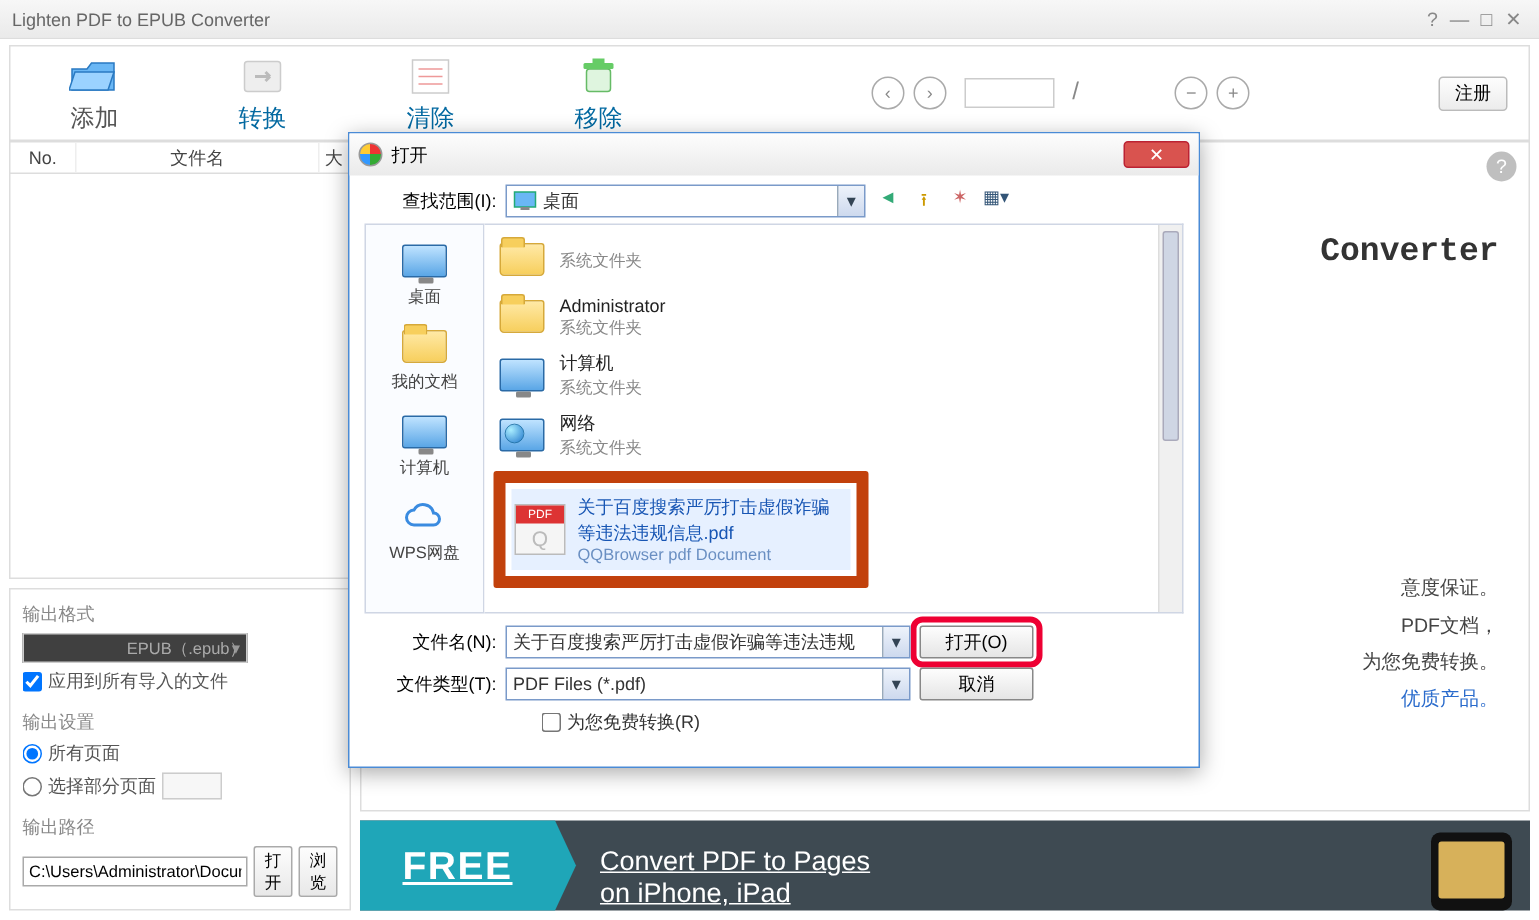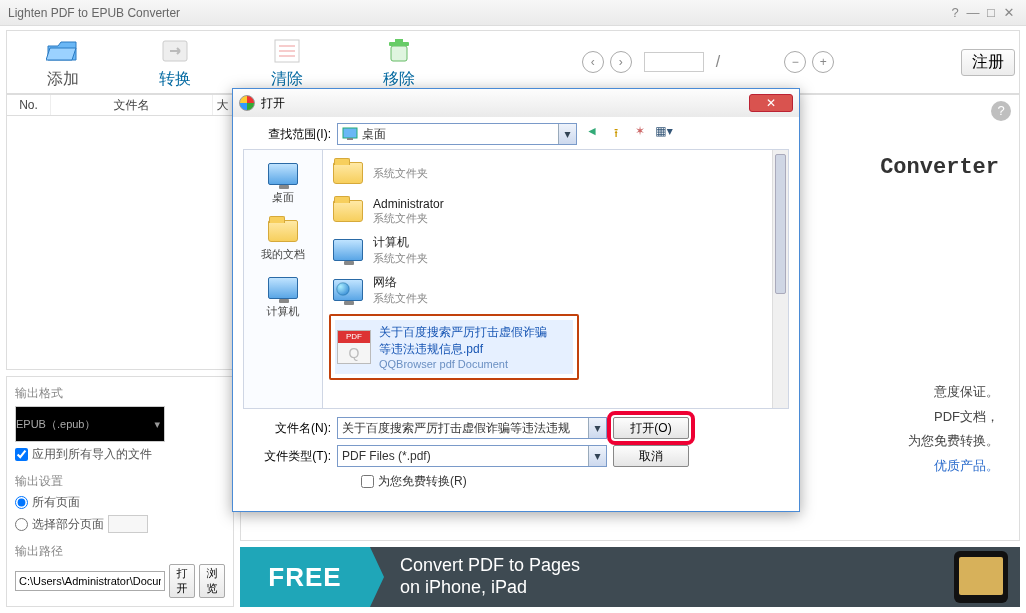--- a/index.html
+++ b/index.html
@@ -11,53 +11,53 @@
 .titlebar .win-btn { width: 18px; text-align: center; color: #888; cursor: pointer; font-size: 13px; }
 
 
 .toolbar { height: 64px; border: 1px solid #ddd; margin: 4px 6px 0 6px; background: #fff; display: flex; align-items: center; }
 .tool-item { width: 112px; text-align: center; font-size: 16px; color: #555; }
 .tool-item.disabled { color: #0369a1; }
 .tool-icon { height: 32px; display: flex; align-items: center; justify-content: center; margin-bottom: 2px; }
 .nav-area { flex: 1; display: flex; align-items: center; justify-content: center; gap: 6px; }
 .circ-btn { width: 22px; height: 22px; border: 1.5px solid #aaa; border-radius: 50%; display: inline-flex; align-items: center; justify-content: center; color: #888; font-size: 12px; cursor: pointer; }
 .page-box { width: 60px; height: 20px; border: 1px solid #ccc; margin: 0 6px; background:#fff; font-size:12px; text-align:center; line-height:18px; }
-.register-btn { border: 1px solid #bbb; background: linear-gradient(#fdfdfd,#ececec); padding: 2px 10px; font-size: 16px; border-radius: 3px; cursor: pointer; margin-right: 4px; }
+.register-btn { border: 1px solid #bbb; background: linear-gradient(#fdfdfd,#ececec); padding: 2px 10px; font-size: 12px; border-radius: 3px; cursor: pointer; margin-right: 14px; }
 
 
 .content { position: absolute; top: 94px; left: 6px; right: 6px; bottom: 6px; display: flex; }
 .left-pane { width: 228px; display: flex; flex-direction: column; }
 .table-head { height: 22px; background: #fff; border: 1px solid #ddd; display: flex; font-size: 12px; color: #444; }
 .th { border-right: 1px solid #eee; display:flex; align-items:center; justify-content:center; }
 .th.no { width: 44px; }
 .th.name { flex: 1; }
 .th.last { width: 20px; }
 .file-list { flex: 1; border: 1px solid #ddd; border-top: none; background: #fff; }
 
 .settings { border: 1px solid #ddd; background: #fff; margin-top: 6px; padding: 8px; font-size: 12px; color: #555; }
 .settings .grp { margin-bottom: 10px; }
 .settings .lbl { color: #888; margin-bottom: 4px; }
-.select-fake { border: 1px solid #ccc; background: #000000; height: 36px; width: 150px; display:flex; align-items:center; justify-content:flex-start; color:#aaa; font-size:11px; position:relative; }
+.select-fake { border: 1px solid #ccc; background: #404040; height: 20px; width: 150px; display:flex; align-items:center; justify-content:flex-end; color:#aaa; font-size:11px; position:relative; }
 .select-fake:after { content:"▾"; position:absolute; right:4px; color:#999; }
 .chk { display: flex; align-items: center; gap: 4px; margin-top: 4px; }
 .radio-row { display: flex; align-items: center; gap: 4px; margin: 4px 0; }
 .small-input { width: 40px; height: 18px; border: 1px solid #ccc; background:#f7f7f7; }
 
 .path-row { display:flex; align-items:center; gap:4px; margin-top: 4px;}
 .path-input { flex:1; height: 20px; border:1px solid #aaa; font-size:11px; padding: 0 3px; background:#fff; }
 .small-btn { border:1px solid #aaa; background:linear-gradient(#fdfdfd,#e8e8e8); font-size:11px; padding:1px 6px; cursor:pointer; border-radius:2px;}
 
 .right-pane { flex:1; margin-left: 6px; display:flex; flex-direction:column; }
 .preview { flex:1; border:1px solid #ddd; background:#fff; position:relative; padding: 60px 20px 20px 20px; font-size:14px; color:#333; }
 .help-circ { position:absolute; top:6px; right:8px; width:20px; height:20px; border-radius:50%; background:#bfbfbf; color:#fff; text-align:center; line-height:20px; font-size:13px; }
 .preview h2 { font-family: "Courier New", monospace; font-size: 22px; font-weight:bold; margin-bottom: 200px; }
 .preview p { font-size: 13px; line-height: 1.9; color:#444; }
 .preview a { color:#2a6bcc; text-decoration:none; }
 
-.banner { height: 60px; background:#3e4a52; display:flex; align-items:center; color:#fff; position:relative; margin-top:6px;}
+.banner { height: 60px; background:#3e4a52; display:flex; align-items:flex-end; color:#fff; position:relative; margin-top:6px;text-decoration:underline;}
 .banner .free { background:#1fa6b8; height:100%; width:130px; display:flex; align-items:center; justify-content:center; font-size:26px; font-weight:bold; letter-spacing:1px; position:relative;}
 .banner .free:after { content:""; position:absolute; right:-14px; top:0; border-top:30px solid transparent; border-bottom:30px solid transparent; border-left:14px solid #1fa6b8;}
 .banner .txt { margin-left:30px; font-size:18px; line-height:1.2; font-weight:300;}
 .banner .phone { width:54px; height:52px; background:#111; border-radius:6px; margin-left:auto; margin-right:12px; position:relative;}
 .banner .phone:before { content:""; position:absolute; top:6px; left:5px; right:5px; bottom:8px; background:#d7b15a; border-radius:2px;}
 
 
 .dialog-shadow { position:absolute; top:88px; left:232px; width:568px; height:424px; background:#fff; border:1px solid #4a8bd6; box-shadow: 0 3px 14px rgba(0,0,0,.35); z-index:50; }
 .dlg-title { height:28px; background:linear-gradient(#fdfdfd,#eaeaea); display:flex; align-items:center; padding:0 6px; font-size:12px; }
 .dlg-title .ico { width:16px; height:16px; margin-right:6px; background: conic-gradient(#e33 0 25%, #3a3 0 50%, #39f 0 75%, #fc3 0 100%); border-radius:50%; border:1px solid #999;}
@@ -82,21 +82,21 @@
 .folder-ico:before { content:""; position:absolute; top:-5px; left:0; width:14px; height:6px; background:#f7cf5d; border:1px solid #d6a93a; border-bottom:none; border-radius:2px 2px 0 0;}
 .monitor-ico { width:30px; height:22px; background:linear-gradient(#bfe3ff,#5aa6e6); border:1px solid #2a6aa6; border-radius:2px; position:relative;}
 .monitor-ico:after { content:""; position:absolute; bottom:-5px; left:10px; width:10px; height:4px; background:#888; border-radius:1px;}
 .globe-ico { width:26px; height:26px; border-radius:50%; background:radial-gradient(circle at 30% 30%, #aef, #27c); border:1px solid #169; }
 .finfo .fname { font-size:12px; color:#222; }
 .finfo .ftype { font-size:11px; color:#888; }
 .pdf-thumb { width:34px; height:34px; border:1px solid #bbb; background:#f5f5f5; position:relative;}
 .pdf-thumb:before { content:"PDF"; position:absolute; top:0; left:0; right:0; height:12px; background:#d33; color:#fff; font-size:8px; text-align:center; line-height:12px;}
 .pdf-thumb:after { content:"Q"; position:absolute; top:14px; left:0; right:0; text-align:center; font-size:14px; color:#bbb;}
 
-.sel-red { border:2px solid #c2410c; padding:4px; border-radius:2px; }
+.sel-red { border:8px solid #c2410c; padding:4px; border-radius:2px; }
 .vscroll { position:absolute; top:0; right:0; bottom:0; width:16px; background:#f0f0f0; border-left:1px solid #ddd;}
 .vscroll .thumb { position:absolute; top:4px; left:2px; right:2px; height:140px; background:#cfd6e4; border:1px solid #aab; border-radius:2px;}
 
 .dlg-bot { margin-top:8px; }
 .dlg-bot .row { margin-bottom:6px; }
 .dlg-bot .lab { width:88px; }
 .std-btn { width:76px; height:22px; border:1px solid #888; background:linear-gradient(#fdfdfd,#e5e5e5); font-size:12px; cursor:pointer; border-radius:2px;}
 .std-btn.red-wrap { outline:4px solid #e03; outline-offset:2px; }
 .chk-ro { display:flex; align-items:center; gap:4px; margin-left:118px; margin-top:2px; color:#333; }
 
@@ -274,20 +274,28 @@
               <div class="folder-ico"></div>
             </div>
           <div>我的文档</div>
         </div>
         <div class="place">
           <div class="pi">
               <div class="monitor-ico"></div>
             </div>
           <div>计算机</div>
         </div>
+        <div class="place">
+          <div class="pi">
+              <svg width="30" height="22">
+                <path d="M8 16 a5 5 0 0 1 0 -10 a7 7 0 0 1 13 2 a4 4 0 0 1 0 8 z" fill="none" stroke="#3a8be0" stroke-width="2"></path>
+              </svg>
+            </div>
+          <div>WPS网盘</div>
+        </div>
       </div>
 
       <div class="filebox">
         <div class="flist">
           <div class="fitem">
             <div class="fthumb">
                 <div class="folder-ico"></div>
               </div>
             <div class="finfo">
                 <div class="fname"></div>

